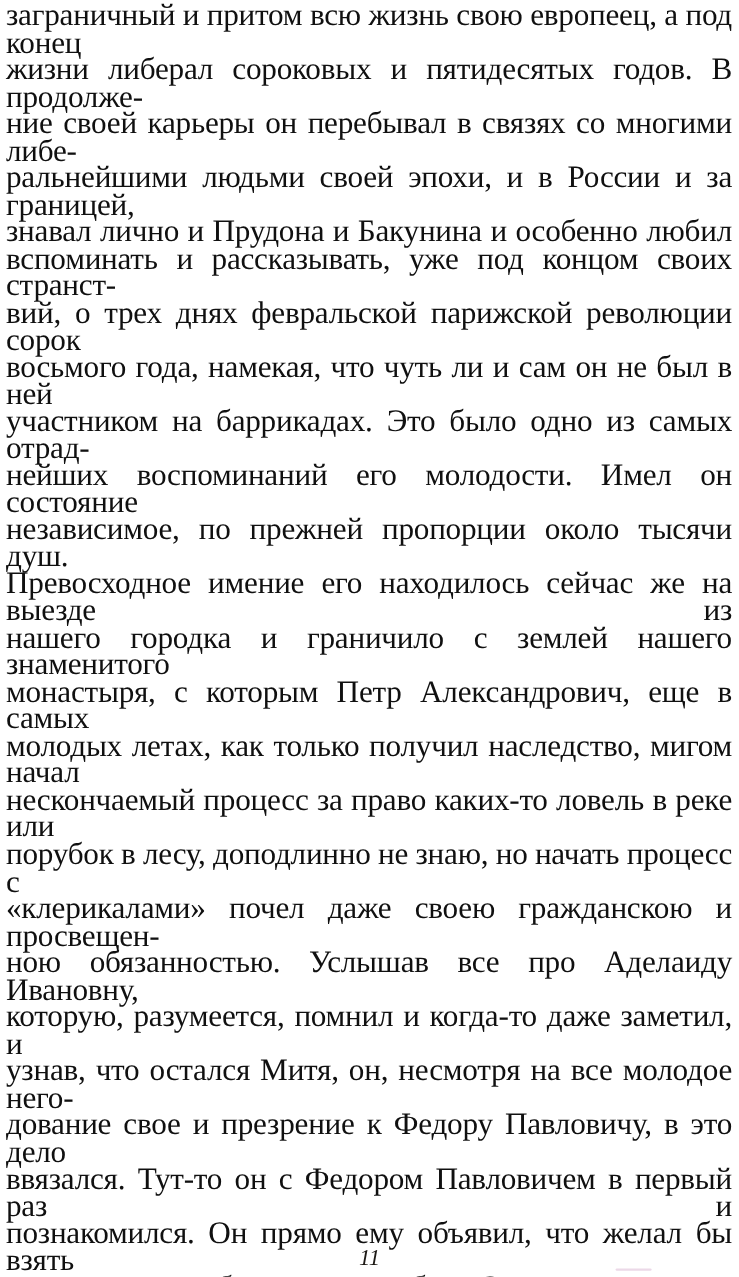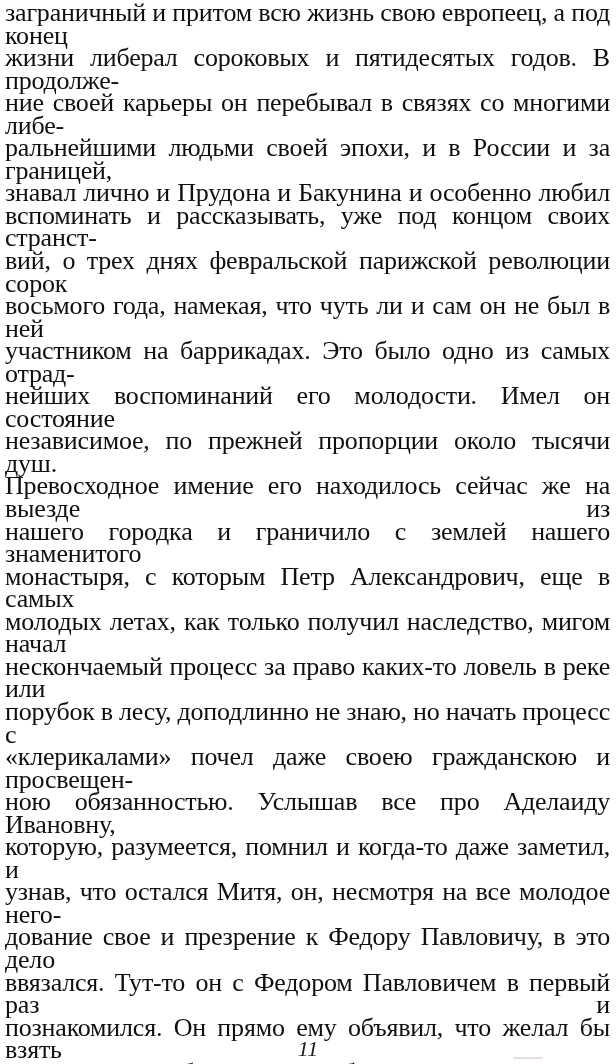--- a/index.html
+++ b/index.html
@@ -26,21 +26,21 @@
     text-align: justify;
     text-align-last: justify;
     white-space: pre-line;
   }
   .page-number {
     position: absolute;
     left: 0; top: 1036px; width: 100%;
     text-align: center;
     font-family: "Liberation Serif", serif;
     font-style: italic;
-    font-size: 22px;
+    font-size: 19px;
     line-height: 25px;
     color: #1e1a16;
   }
   .progress-marker {
     position: absolute;
     left: 513px; top: 1057px;
     width: 30px; height: 2px;
     border-radius: 1px;
   }
 </style>

